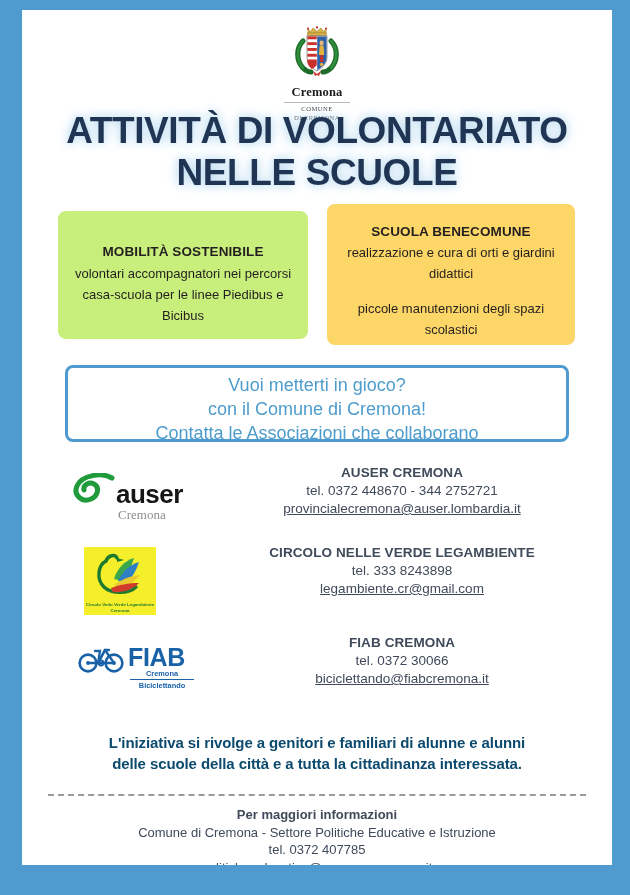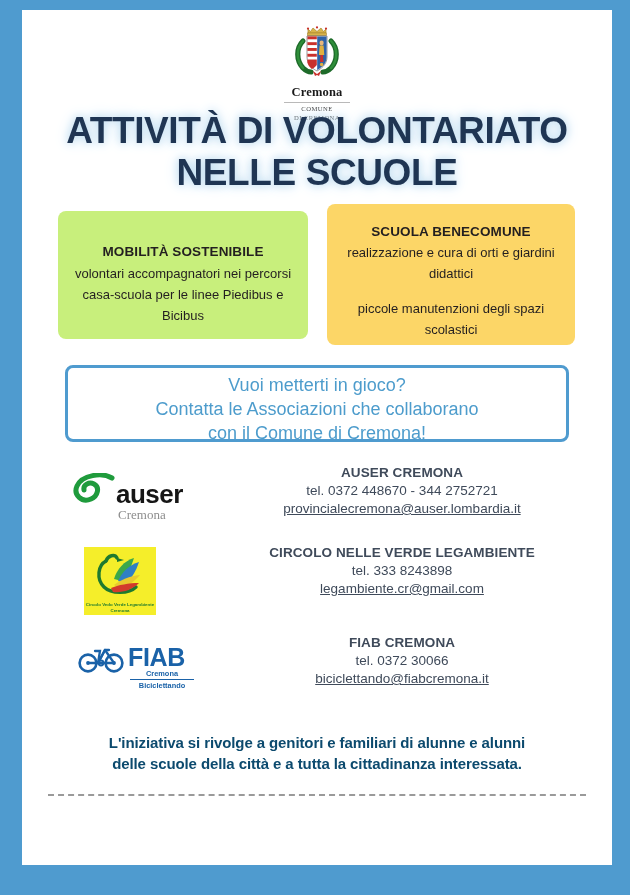--- a/index.html
+++ b/index.html
@@ -241,22 +241,22 @@
       </div>
       <div class="box box-yellow">
         <div class="box-head">SCUOLA BENECOMUNE</div>
         <div class="box-body">realizzazione e cura di orti e giardini didattici</div>
         <div class="box-body second">piccole manutenzioni degli spazi scolastici</div>
       </div>
     </div>
 
     <div class="cta">
       <div>Vuoi metterti in gioco?</div>
+      <div>con il Comune di Cremona!</div>
       <div>Contatta le Associazioni che collaborano</div>
-      <div>con il Comune di Cremona!</div>
     </div>
 
     <div class="assoc" id="assoc-auser">
       <div class="assoc-logo">
         <svg width="44" height="40" viewBox="0 0 44 40" style="position:absolute;left:0;top:8px;">
           <path d="M40 5 C30 -1 10 2 5 13 C1 22 10 30 19 26 C26 23 28 14 22 11 C17 8.5 11 12 12 17" fill="none" stroke="#1f9b3c" stroke-width="5" stroke-linecap="round"></path>
         </svg>
         <div class="auser-text">auser</div>
         <div class="auser-sub">Cremona</div>
       </div>
@@ -319,15 +319,21 @@
       </div>
     </div>
 
     <div class="closing">
       <div>L'iniziativa si rivolge a genitori e familiari di alunne e alunni</div>
       <div>delle scuole della città e a tutta la cittadinanza interessata.</div>
     </div>
 
     <div class="divider"></div>
 
+    <div class="footer">
+      <div class="footer-head">Per maggiori informazioni</div>
+      <div>Comune di Cremona - Settore Politiche Educative e Istruzione</div>
+      <div>tel. 0372 407785</div>
+      <div class="footer-mail">politiche.educative@comune.cremona.it</div>
+    </div>
 
   </div>
 </div>
 
 </body></html>

